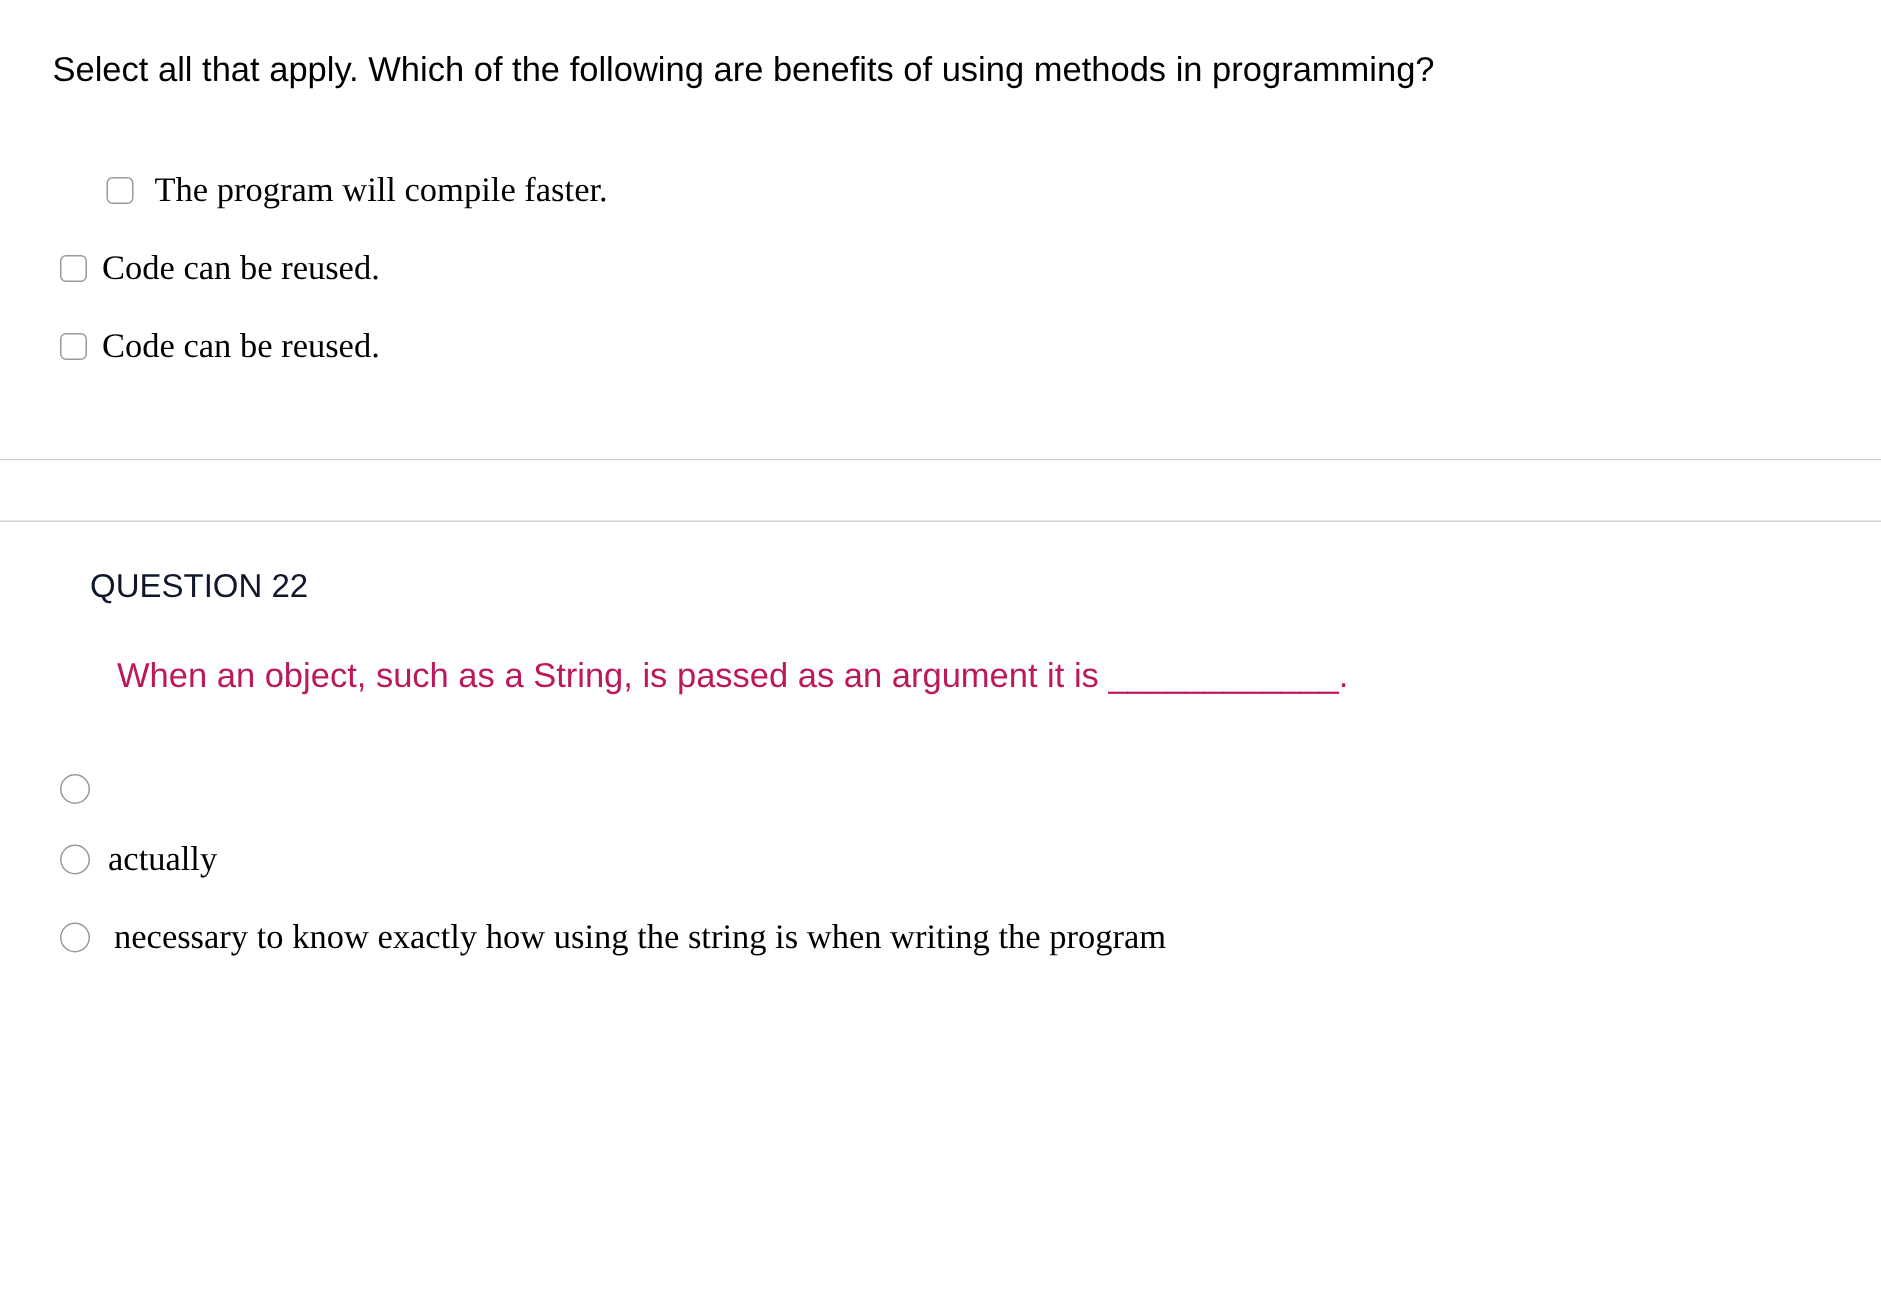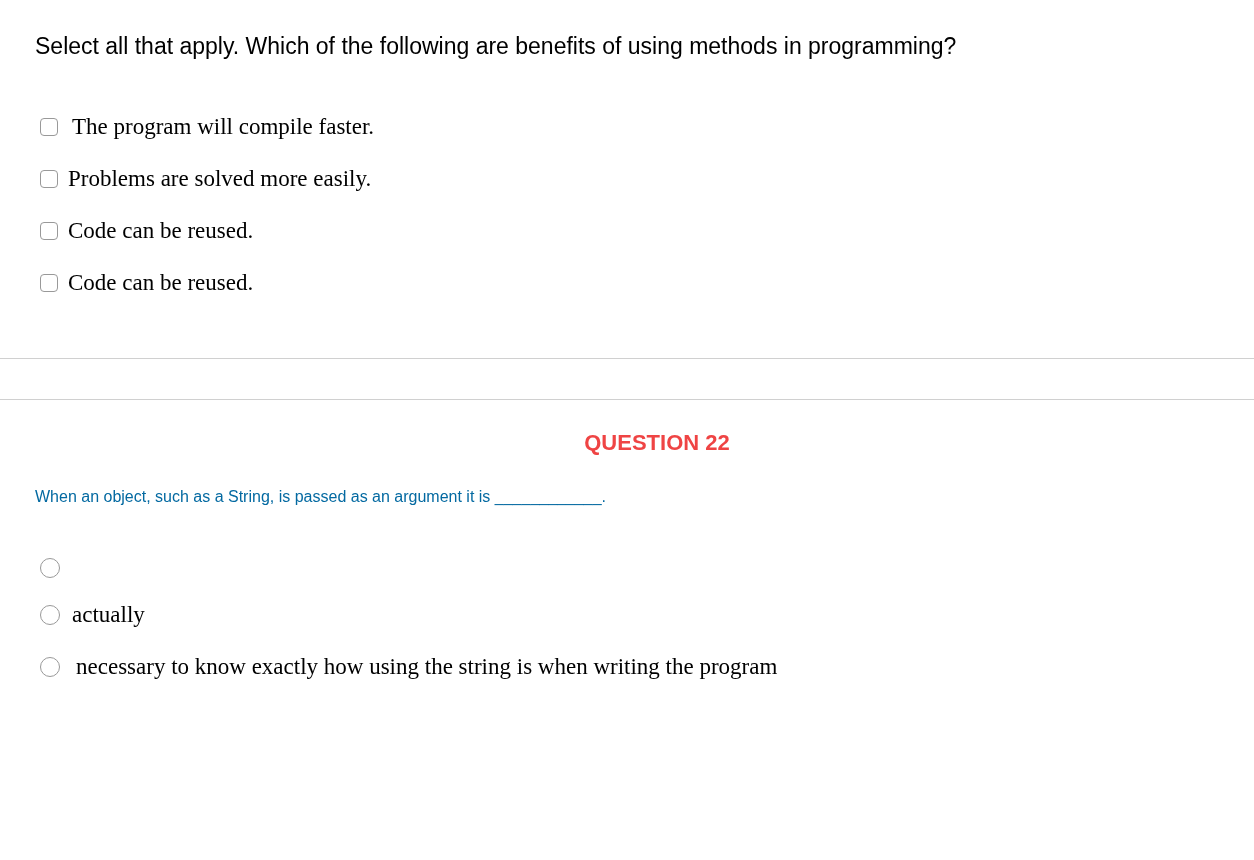--- a/index.html
+++ b/index.html
@@ -30,20 +30,21 @@
       gap: 22px;
       padding-left: 5px;
     }
     .option-item {
       display: flex;
       align-items: center;
       gap: 10px;
     }
     .option-item.first-offset {
       gap: 14px;
+      margin-left: 31px;
     }
     input[type="checkbox"] {
       width: 18px;
       height: 18px;
       border: 1px solid #999;
       border-radius: 4px;
       appearance: none;
       -webkit-appearance: none;
       background: #fff;
       cursor: pointer;
@@ -69,29 +70,29 @@
     .divider {
       height: 1px;
       background: #d0d0d0;
       margin: 20px 0 0 0;
       width: 100%;
     }
     .question-header {
       padding: 30px 0 30px 60px;
       font-family: Arial, Helvetica, sans-serif;
       font-size: 22px;
-      font-weight: bold;
-      color: #ef4444;
-      text-align: center;
+      font-weight: normal;
+      color: #0f172a;
     }
     .q2-prompt {
-      font-size: 16px;
-      color: #0369a1;
+      font-size: 23px;
+      color: #be185d;
       padding: 0 35px 50px 35px;
       line-height: 1.4;
+      margin-left: 43px;
     }
     .radio-options {
       display: flex;
       flex-direction: column;
       gap: 22px;
       padding-left: 40px;
     }
     .radio-item {
       display: flex;
       align-items: center;
@@ -103,24 +104,20 @@
   </style>
 </head>
 <body>
 
 <div class="question-block">
   <div class="question-prompt">Select all that apply. Which of the following are benefits of using methods in programming?</div>
   <div class="options-list">
     <div class="option-item first-offset">
       <input type="checkbox" style="">
       <span class="option-label">The program will compile faster.</span>
-    </div>
-    <div class="option-item">
-      <input type="checkbox" style="">
-      <span class="option-label">Problems are solved more easily.</span>
     </div>
     <div class="option-item">
       <input type="checkbox" style="">
       <span class="option-label">Code can be reused.</span>
     </div>
     <div class="option-item">
       <input type="checkbox" style="">
       <span class="option-label">Code can be reused.</span>
     </div>
   </div>

